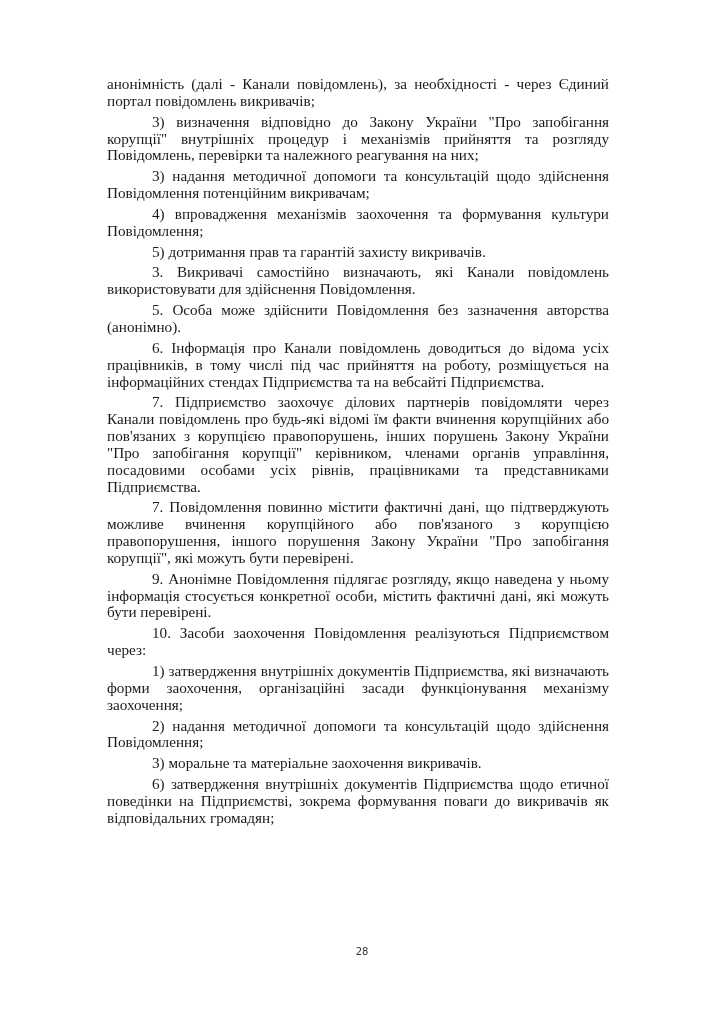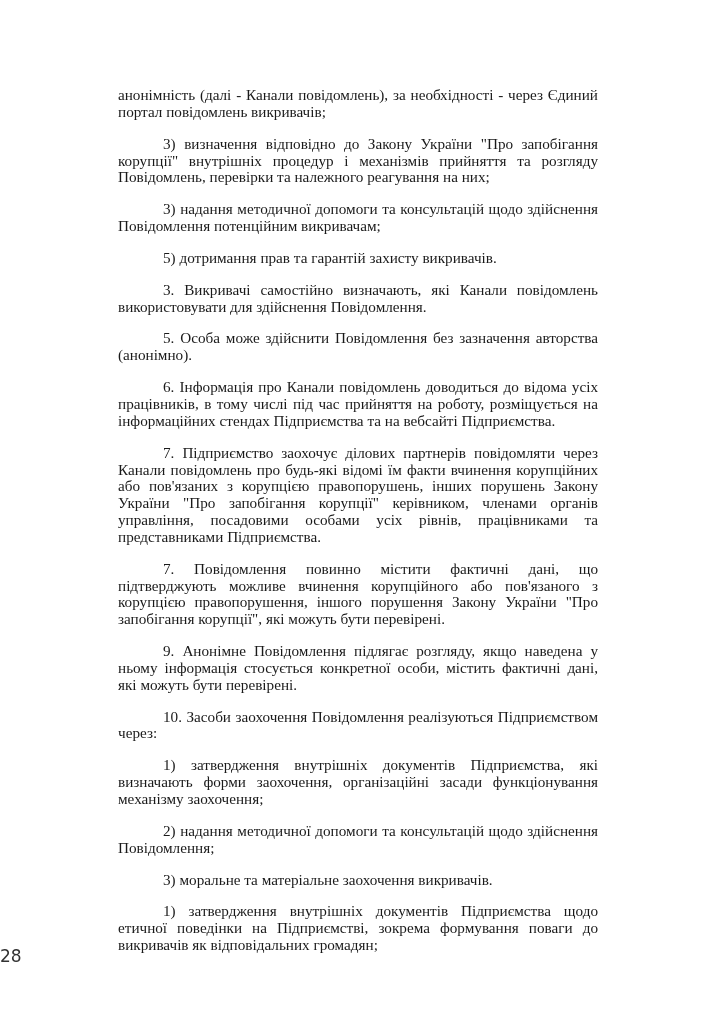--- a/index.html
+++ b/index.html
@@ -8,51 +8,52 @@
       position: absolute;
       left: 103px;
       top: 72px;
       width: 510px;
       font-family: "Liberation Serif", serif;
       font-size: 15.2px;
       line-height: 16.85px;
       color: #1a1a1a;
     }
     .para {
-      margin: 15px;
+      margin: 4px;
       text-align: justify;
       text-align-last: left;
       text-indent: 45px;
     }
     .para.noindent { text-indent: 0; }
     .page-number {
       position: absolute;
       left: 0;
       width: 724px;
       top: 946px;
-      text-align: left;
+      text-align: center;
       font-family: "DejaVu Sans", sans-serif;
-      font-size: 17px;
+      font-size: 10px;
       color: #333333;
     }
   </style>
 </head>
 <body>
 
 <div class="page">
   <p class="para noindent">анонімність (далі - Канали повідомлень), за необхідності - через Єдиний портал повідомлень викривачів;</p>
   <p class="para">3) визначення відповідно до Закону України "Про запобігання корупції" внутрішніх процедур і механізмів прийняття та розгляду Повідомлень, перевірки та належного реагування на них;</p>
   <p class="para">3) надання методичної допомоги та консультацій щодо здійснення Повідомлення потенційним викривачам;</p>
+  <p class="para">4) впровадження механізмів заохочення та формування культури Повідомлення;</p>
   <p class="para">5) дотримання прав та гарантій захисту викривачів.</p>
   <p class="para">3. Викривачі самостійно визначають, які Канали повідомлень використовувати для здійснення Повідомлення.</p>
   <p class="para">5. Особа може здійснити Повідомлення без зазначення авторства (анонімно).</p>
   <p class="para">6. Інформація про Канали повідомлень доводиться до відома усіх працівників, в тому числі під час прийняття на роботу, розміщується на інформаційних стендах Підприємства та на вебсайті Підприємства.</p>
   <p class="para">7. Підприємство заохочує ділових партнерів повідомляти через Канали повідомлень про будь-які відомі їм факти вчинення корупційних або пов'язаних з корупцією правопорушень, інших порушень Закону України "Про запобігання корупції" керівником, членами органів управління, посадовими особами усіх рівнів, працівниками та представниками Підприємства.</p>
   <p class="para">7. Повідомлення повинно містити фактичні дані, що підтверджують можливе вчинення корупційного або пов'язаного з корупцією правопорушення, іншого порушення Закону України "Про запобігання корупції", які можуть бути перевірені.</p>
   <p class="para">9. Анонімне Повідомлення підлягає розгляду, якщо наведена у ньому інформація стосується конкретної особи, містить фактичні дані, які можуть бути перевірені.</p>
   <p class="para">10. Засоби заохочення Повідомлення реалізуються Підприємством через:</p>
   <p class="para">1) затвердження внутрішніх документів Підприємства, які визначають форми заохочення, організаційні засади функціонування механізму заохочення;</p>
   <p class="para">2) надання методичної допомоги та консультацій щодо здійснення Повідомлення;</p>
   <p class="para">3) моральне та матеріальне заохочення викривачів.</p>
-  <p class="para">1) затвердження внутрішніх документів Підприємства щодо етичної поведінки на Підприємстві, зокрема формування поваги до викривачів як відповідальних громадян;</p>
+  <p class="para">6) затвердження внутрішніх документів Підприємства щодо етичної поведінки на Підприємстві, зокрема формування поваги до викривачів як відповідальних громадян;</p>
 </div>
 
 <div class="page-number">28</div>
 
 </body></html>

